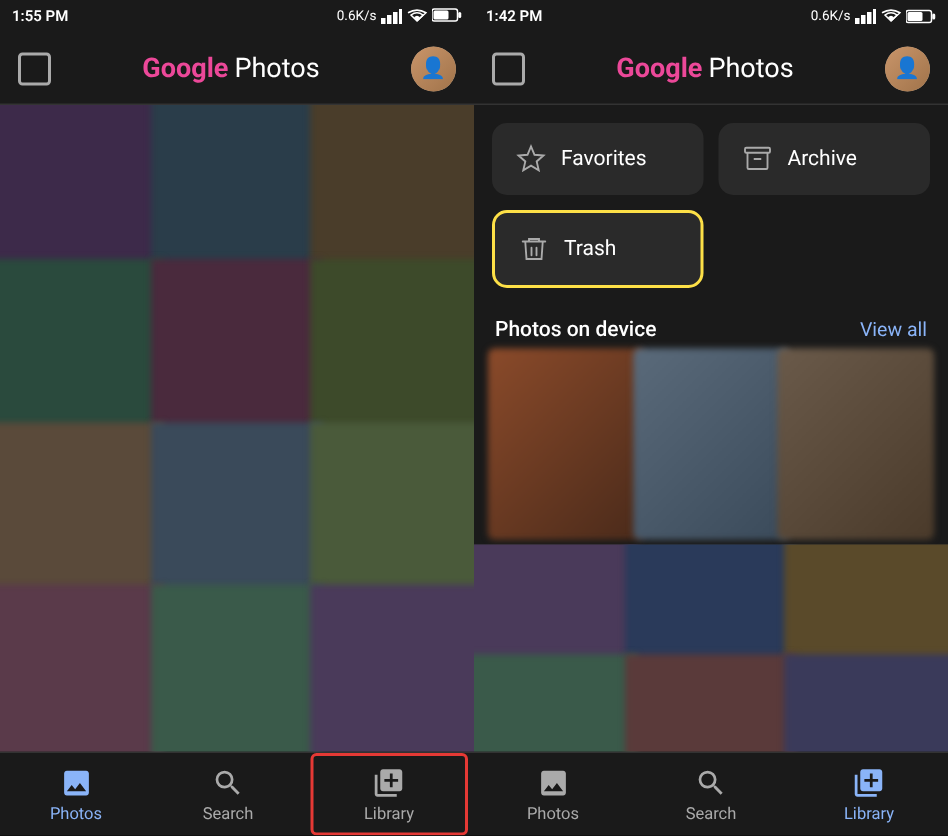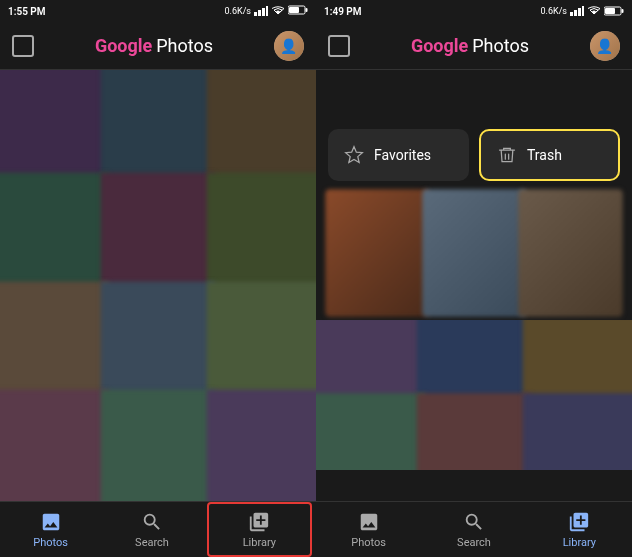--- a/index.html
+++ b/index.html
@@ -131,21 +131,20 @@
     .menu-item {
       background: #2a2a2a;
       border-radius: 10px;
       padding: 14px 16px;
       display: flex;
       align-items: center;
       gap: 10px;
       color: #fff;
       font-size: 14px;
       cursor: pointer;
-      margin-top: 47px;
     }
 
     .menu-item.highlighted {
       border: 2px solid #fde047;
     }
 
     .menu-item-icon {
       width: 20px;
       height: 20px;
       display: flex;
@@ -369,21 +368,21 @@
         </svg>
       </div>
       <span class="nav-label">Library</span>
     </div>
   </div>
 </div>
 
 <div class="phone">
 
   <div class="status-bar">
-    <span class="status-bar-left">1:49 PM</span>
+    <span class="status-bar-left">1:42 PM</span>
     <div class="status-bar-right">
       <span>0.6K/s</span>
       <svg width="14" height="10">
         <rect x="0" y="6" width="3" height="4" fill="#fff"></rect>
         <rect x="4" y="4" width="3" height="6" fill="#fff"></rect>
         <rect x="8" y="2" width="3" height="8" fill="#fff"></rect>
         <rect x="12" y="0" width="3" height="10" fill="#fff"></rect>
       </svg>
       <svg width="14" height="10">
         <path d="M7,8 L9,5.5 Q7,3.5 5,5.5 Z" fill="#fff"></path>
@@ -416,32 +415,46 @@
       <div class="menu-item">
         <div class="menu-item-icon">
           <svg width="20" height="20" viewBox="0 0 24 24" fill="#aaa">
             <path d="M22 9.24l-7.19-.62L12 2 9.19 8.63 2 9.24l5.46 4.73L5.82 21 12 17.27 18.18 21l-1.63-7.03L22 9.24z" fill="none" stroke="#aaa" stroke-width="1.5"></path>
           </svg>
         </div>
         <span>Favorites</span>
       </div>
 
 
+      <div class="menu-item">
+        <div class="menu-item-icon">
+          <svg width="20" height="20" viewBox="0 0 24 24" fill="#aaa">
+            <rect x="2" y="3" width="20" height="4" rx="1" fill="none" stroke="#aaa" stroke-width="1.5"></rect>
+            <path d="M4 7v12a1 1 0 001 1h14a1 1 0 001-1V7" fill="none" stroke="#aaa" stroke-width="1.5"></path>
+            <path d="M9 12h6" stroke="#aaa" stroke-width="1.5"></path>
+          </svg>
+        </div>
+        <span>Archive</span>
+      </div>
 
       <div class="menu-item highlighted">
         <div class="menu-item-icon">
           <svg width="20" height="20" viewBox="0 0 24 24">
             <path d="M3 6h18M8 6V4h8v2M19 6l-1 14H6L5 6" fill="none" stroke="#aaa" stroke-width="1.5" stroke-linecap="round"></path>
             <path d="M10 11v6M14 11v6" stroke="#aaa" stroke-width="1.5" stroke-linecap="round"></path>
           </svg>
         </div>
         <span>Trash</span>
       </div>
     </div>
 
+    <div class="photos-on-device">
+      <span class="photos-on-device-title">Photos on device</span>
+      <span class="view-all">View all</span>
+    </div>
 
     <div class="device-photos-grid">
       <div class="device-photo-cell dp-1 blur-cell"></div>
       <div class="device-photo-cell dp-2 blur-cell"></div>
       <div class="device-photo-cell dp-3 blur-cell"></div>
     </div>
 
     <div class="divider"></div>
 
     <div class="more-photos-grid" style="display: grid; grid-template-columns: repeat(3, 1fr); gap: 2px; margin: 6px 0 0 0; flex: 1; height: 150px; overflow: hidden;">

